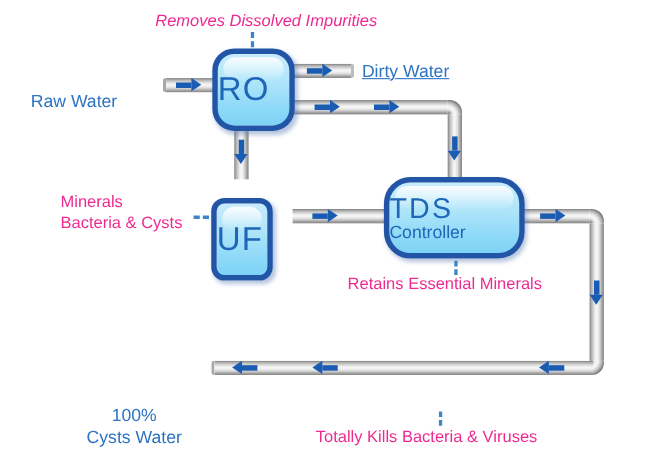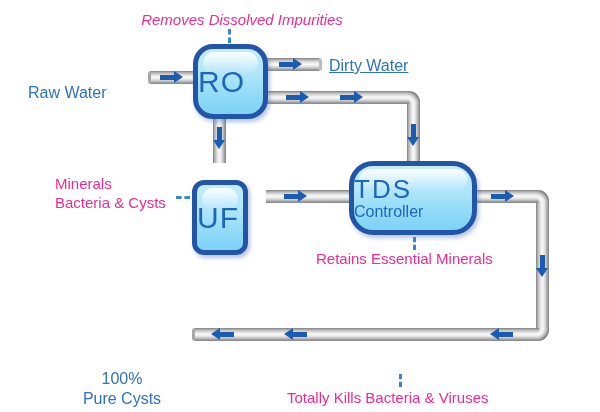--- a/index.html
+++ b/index.html
@@ -175,16 +175,16 @@
   <div class="lbl pink" style="left:316px; top:249px; width:200px; text-align:left;">Retains Essential Minerals</div>
 
   <div class="lbl pink" style="left:287px; top:388px; width:220px; ">Totally Kills Bacteria &amp; Viruses</div>
 
   <div class="lbl blue" style="left:28px;  top:83px;  width:92px; ">Raw Water</div>
 
   <div class="lbl blue" style="left:329px; top:56px;text-decoration:underline;">Dirty Water</div>
 
   <div class="lbl blue" style="left:62px; top:321px; width:120px; text-align:center;margin-top:48px;">
     <div>100%</div>
-    <div>Pure Cysts</div>
+    <div>Cysts Water</div>
   </div>
 
 </div>
 
 </body></html>

